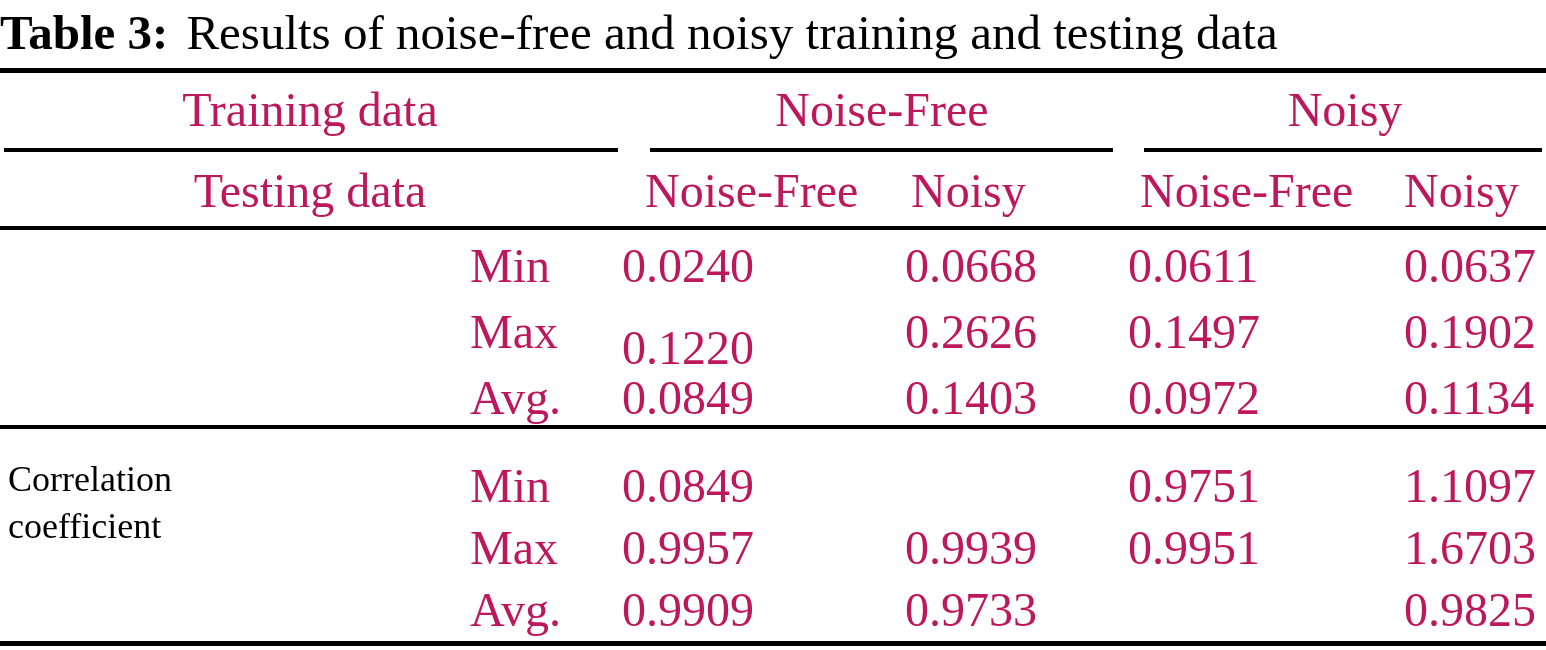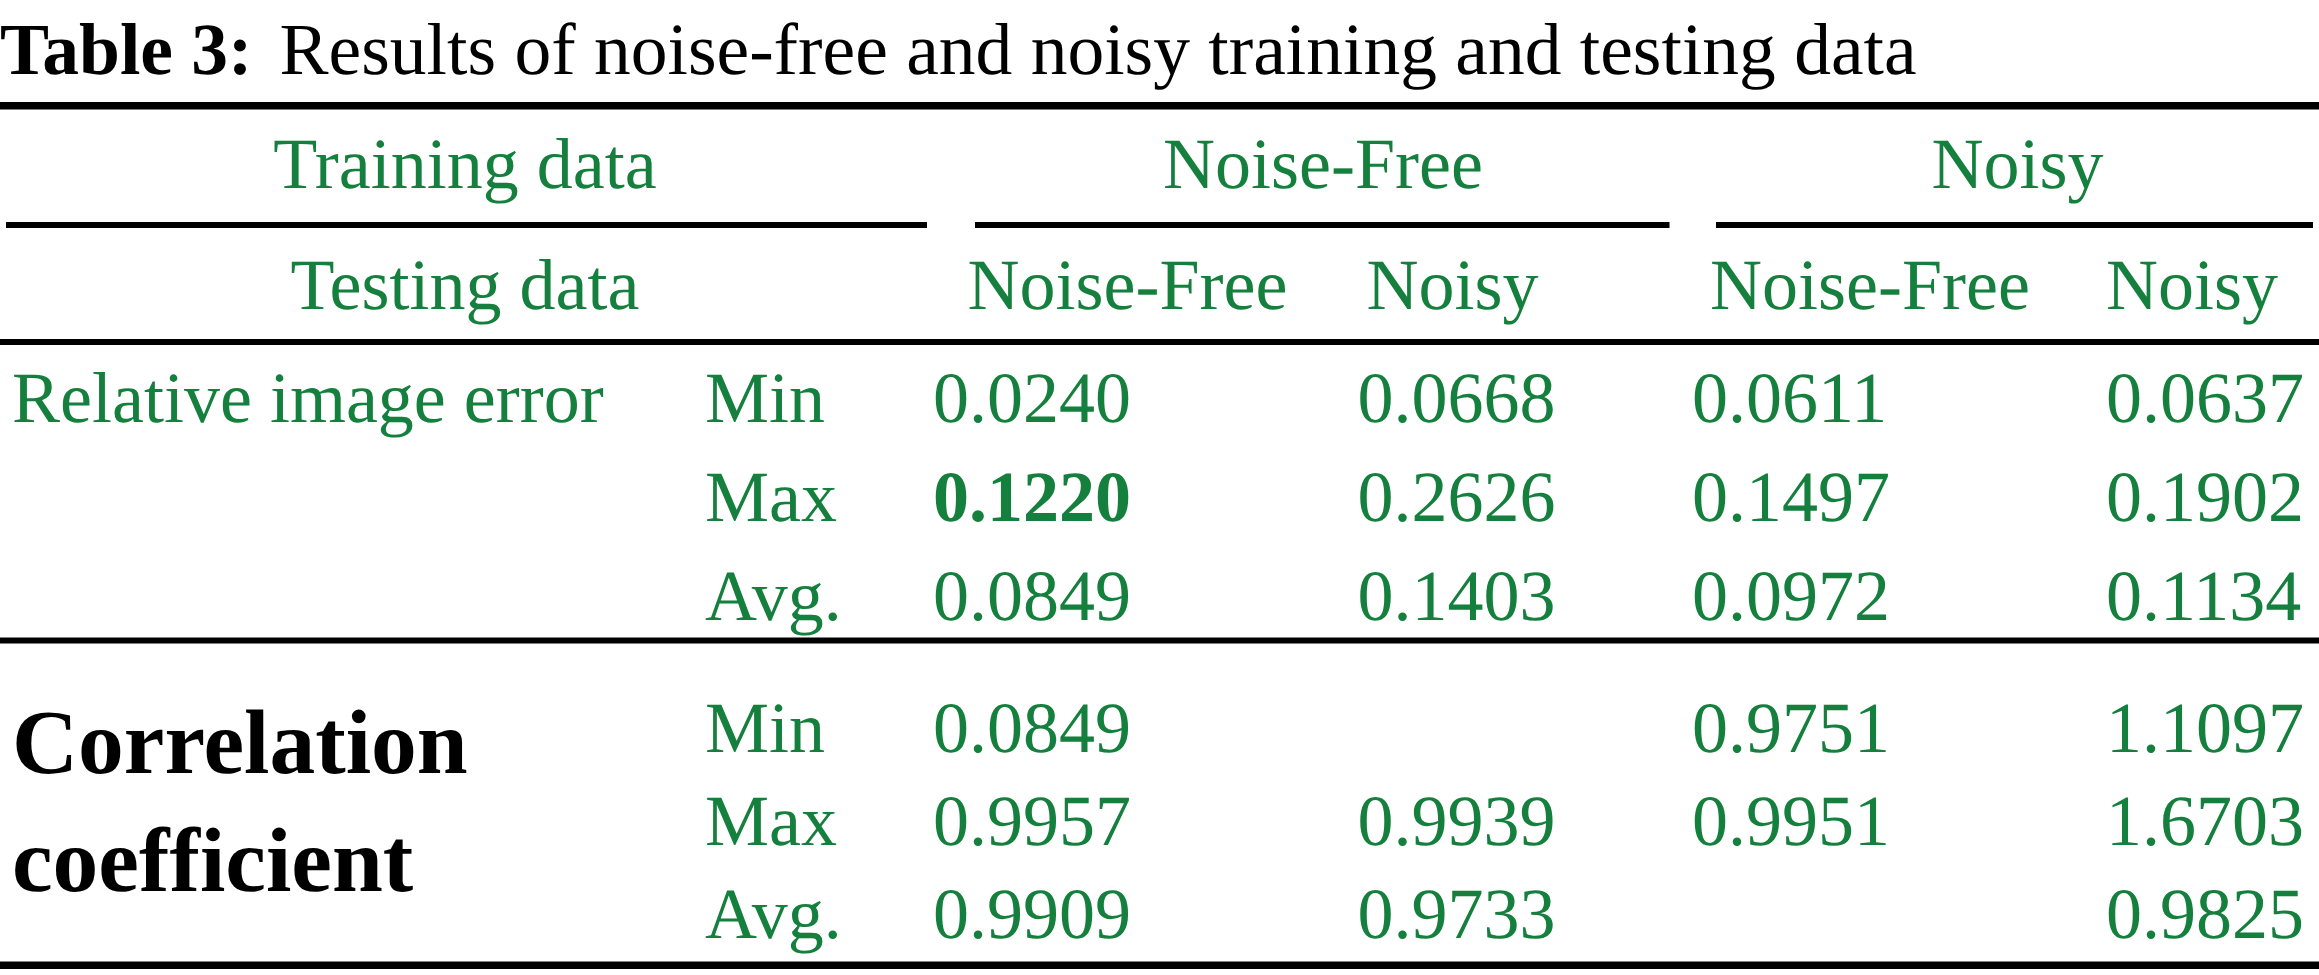--- a/index.html
+++ b/index.html
@@ -14,44 +14,43 @@
     background: #ffffff;
     color: #000000;
     font-family: "Liberation Serif", serif;
     overflow: hidden;
   }
   .cell {
     position: absolute;
     font-size: 48px;
     line-height: 1;
     white-space: nowrap;
-    color: #15803d;
+    color: #be185d;
   }
   .center { text-align: center; }
   .rule {
     position: absolute;
     background: #000000;
   }
   #title {
     position: absolute;
     top: 6px;
     left: 0;
     width: 1260px;
     text-align: center;
     font-size: 49px;
     line-height: 1.1;
     white-space: nowrap;
   }
   #title .bold { font-weight: bold; margin-right: 18px; }
   .group-label {
     position: absolute;
-    font-size: 61px;
+    font-size: 36px;
     line-height: 1.3;
     white-space: nowrap;
-    font-weight: bold;
   }
 </style>
 </head>
 <body>
 
 <div id="page">
 
   <div id="title">
     <span class="bold">Table 3:</span><span>Results of noise-free and noisy training and testing data</span>
   </div>
@@ -67,30 +66,29 @@
   <div class="cell center" style="left:0; top:86px; width:620px;">Training data</div>
   <div class="cell center" style="left:650px; top:86px; width:464px;">Noise-Free</div>
   <div class="cell center" style="left:1144px; top:86px; width:402px;">Noisy</div>
 
   <div class="cell center" style="left:0; top:167px; width:620px;">Testing data</div>
   <div class="cell" style="left:645px; top:167px;">Noise-Free</div>
   <div class="cell" style="left:911px; top:167px;">Noisy</div>
   <div class="cell" style="left:1140px; top:167px;">Noise-Free</div>
   <div class="cell" style="left:1404px; top:167px;">Noisy</div>
 
-  <div class="cell" style="left:8px; top:242px;">Relative image error</div>
 
   <div class="cell" style="left:470px; top:242px;">Min</div>
   <div class="cell" style="left:622px; top:242px;">0.0240</div>
   <div class="cell" style="left:905px; top:242px;">0.0668</div>
   <div class="cell" style="left:1128px; top:242px;">0.0611</div>
   <div class="cell" style="left:1404px; top:242px;">0.0637</div>
 
   <div class="cell" style="left:470px; top:308px;">Max</div>
-  <div class="cell" style="left:622px; top:308px;font-weight:bold;">0.1220</div>
+  <div class="cell" style="left:622px; top:324px;">0.1220</div>
   <div class="cell" style="left:905px; top:308px;">0.2626</div>
   <div class="cell" style="left:1128px; top:308px;">0.1497</div>
   <div class="cell" style="left:1404px; top:308px;">0.1902</div>
 
   <div class="cell" style="left:470px; top:374px;">Avg.</div>
   <div class="cell" style="left:622px; top:374px;">0.0849</div>
   <div class="cell" style="left:905px; top:374px;">0.1403</div>
   <div class="cell" style="left:1128px; top:374px;">0.0972</div>
   <div class="cell" style="left:1404px; top:374px;">0.1134</div>
 

